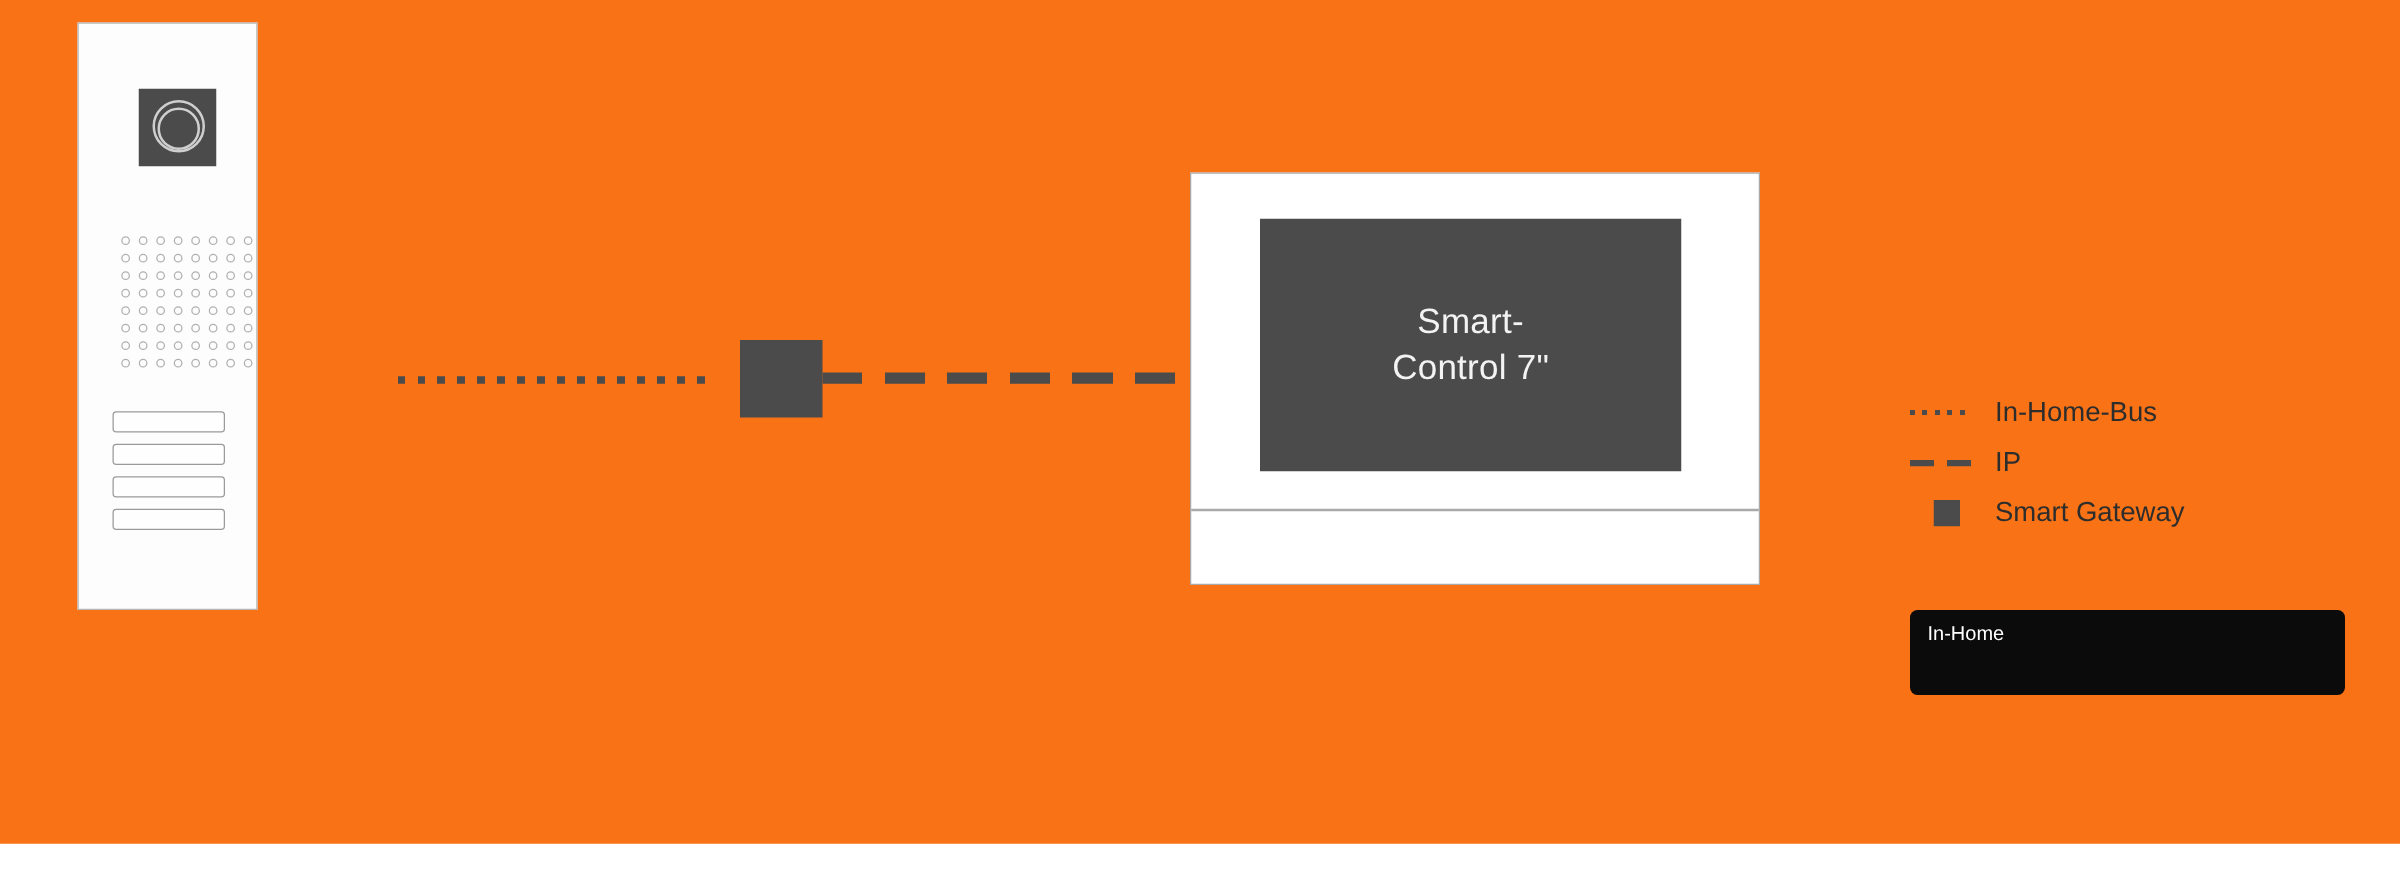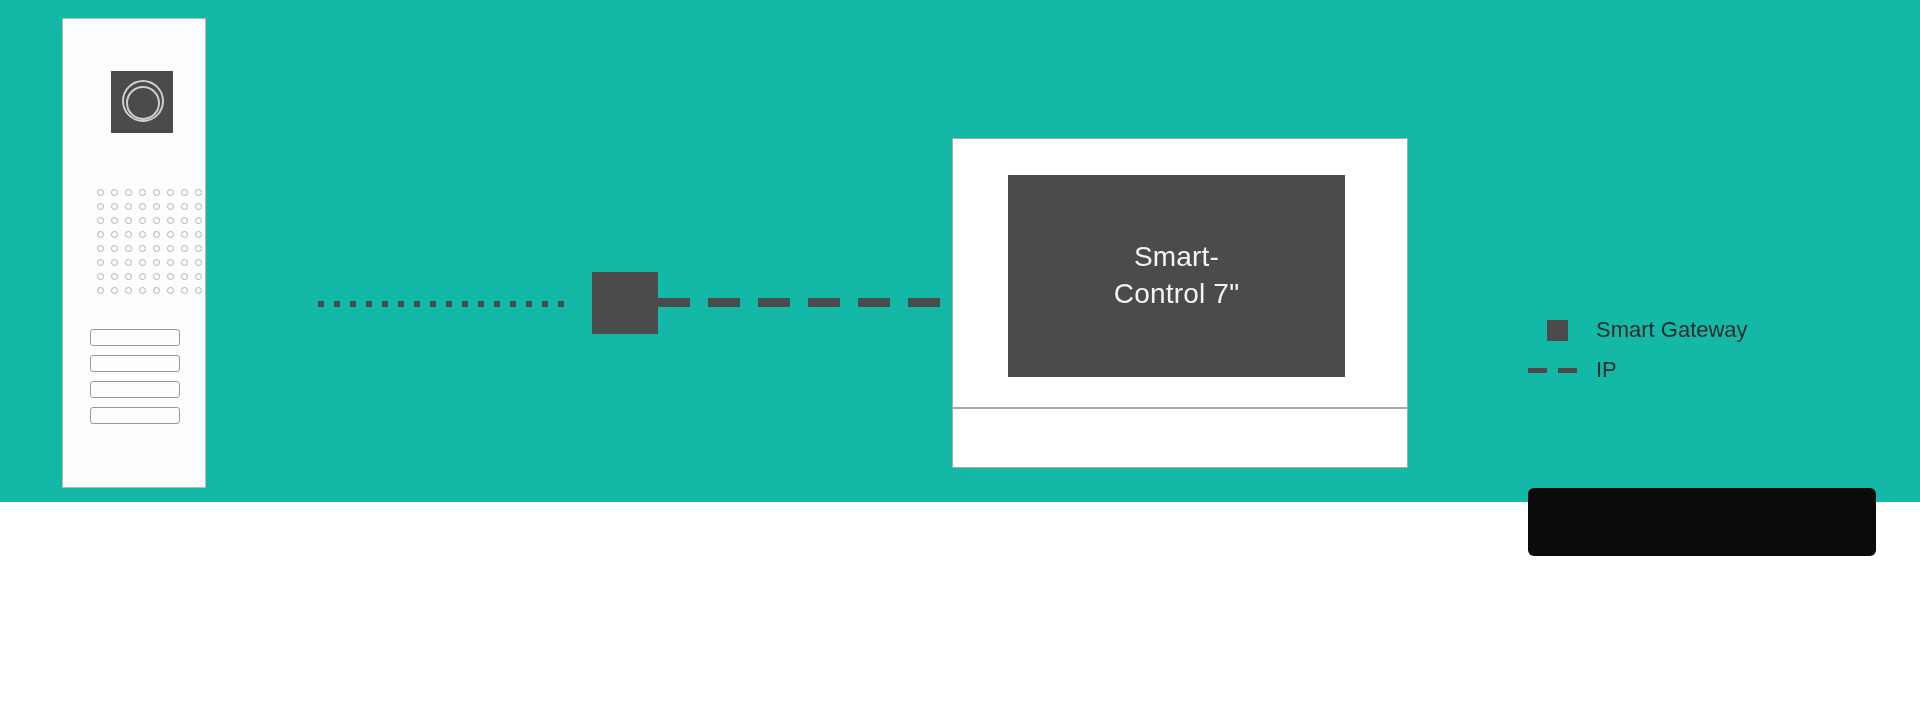--- a/index.html
+++ b/index.html
@@ -10,22 +10,22 @@
   }
   body {
     font-family: "Liberation Sans", sans-serif;
     width: 1920px;
     height: 705px;
     overflow: hidden;
   }
   #stage {
     position: relative;
     width: 1920px;
-    height: 502px;
-    background: #14b8a6;
+    height: 675px;
+    background: #f97316;
   }
 
   
   .door-station {
     position: absolute;
     left: 62px;
     top: 18px;
     width: 144px;
     height: 470px;
     background: #fdfdfd;
@@ -348,32 +348,39 @@
   <div class="monitor">
     <div class="monitor-screen">
       <div class="monitor-screen-label">Smart-
 Control 7"</div>
     </div>
     <div class="monitor-divider"></div>
   </div>
 
   <div class="legend">
 
+    <div class="legend-row">
+      <span class="legend-marker">
+        <span class="marker-dotted"></span>
+      </span>
+      <span class="legend-label">In-Home-Bus</span>
+    </div>
+
+    <div class="legend-row">
+      <span class="legend-marker">
+        <span class="marker-dashed"></span>
+      </span>
+      <span class="legend-label">IP</span>
+    </div>
 
     <div class="legend-row">
       <span class="legend-marker marker-square-wrap">
         <span class="marker-square"></span>
       </span>
       <span class="legend-label">Smart Gateway</span>
     </div>
-
-    <div class="legend-row">
-      <span class="legend-marker">
-        <span class="marker-dashed"></span>
-      </span>
-      <span class="legend-label">IP</span>
-    </div>
   </div>
 
   <div class="brand-badge">
+    <div class="brand-line2">In-Home</div>
   </div>
 
 </div>
 
 </body></html>

